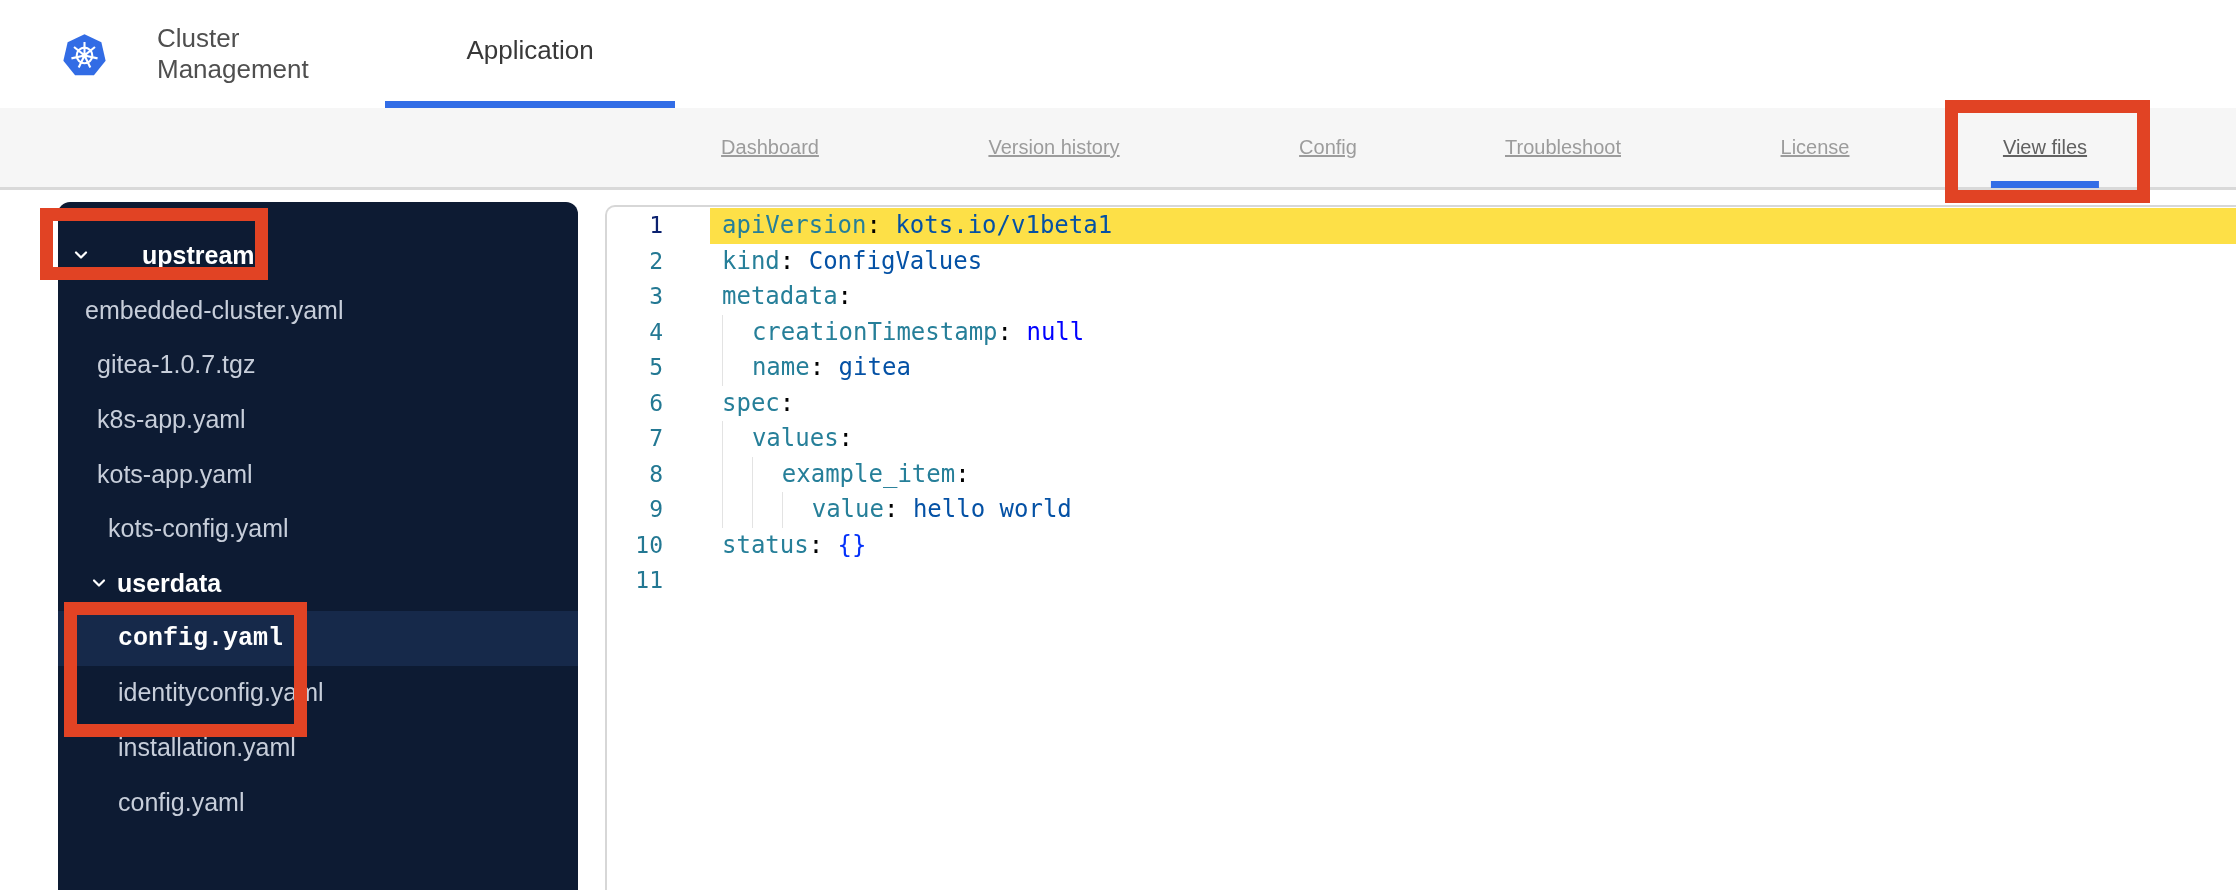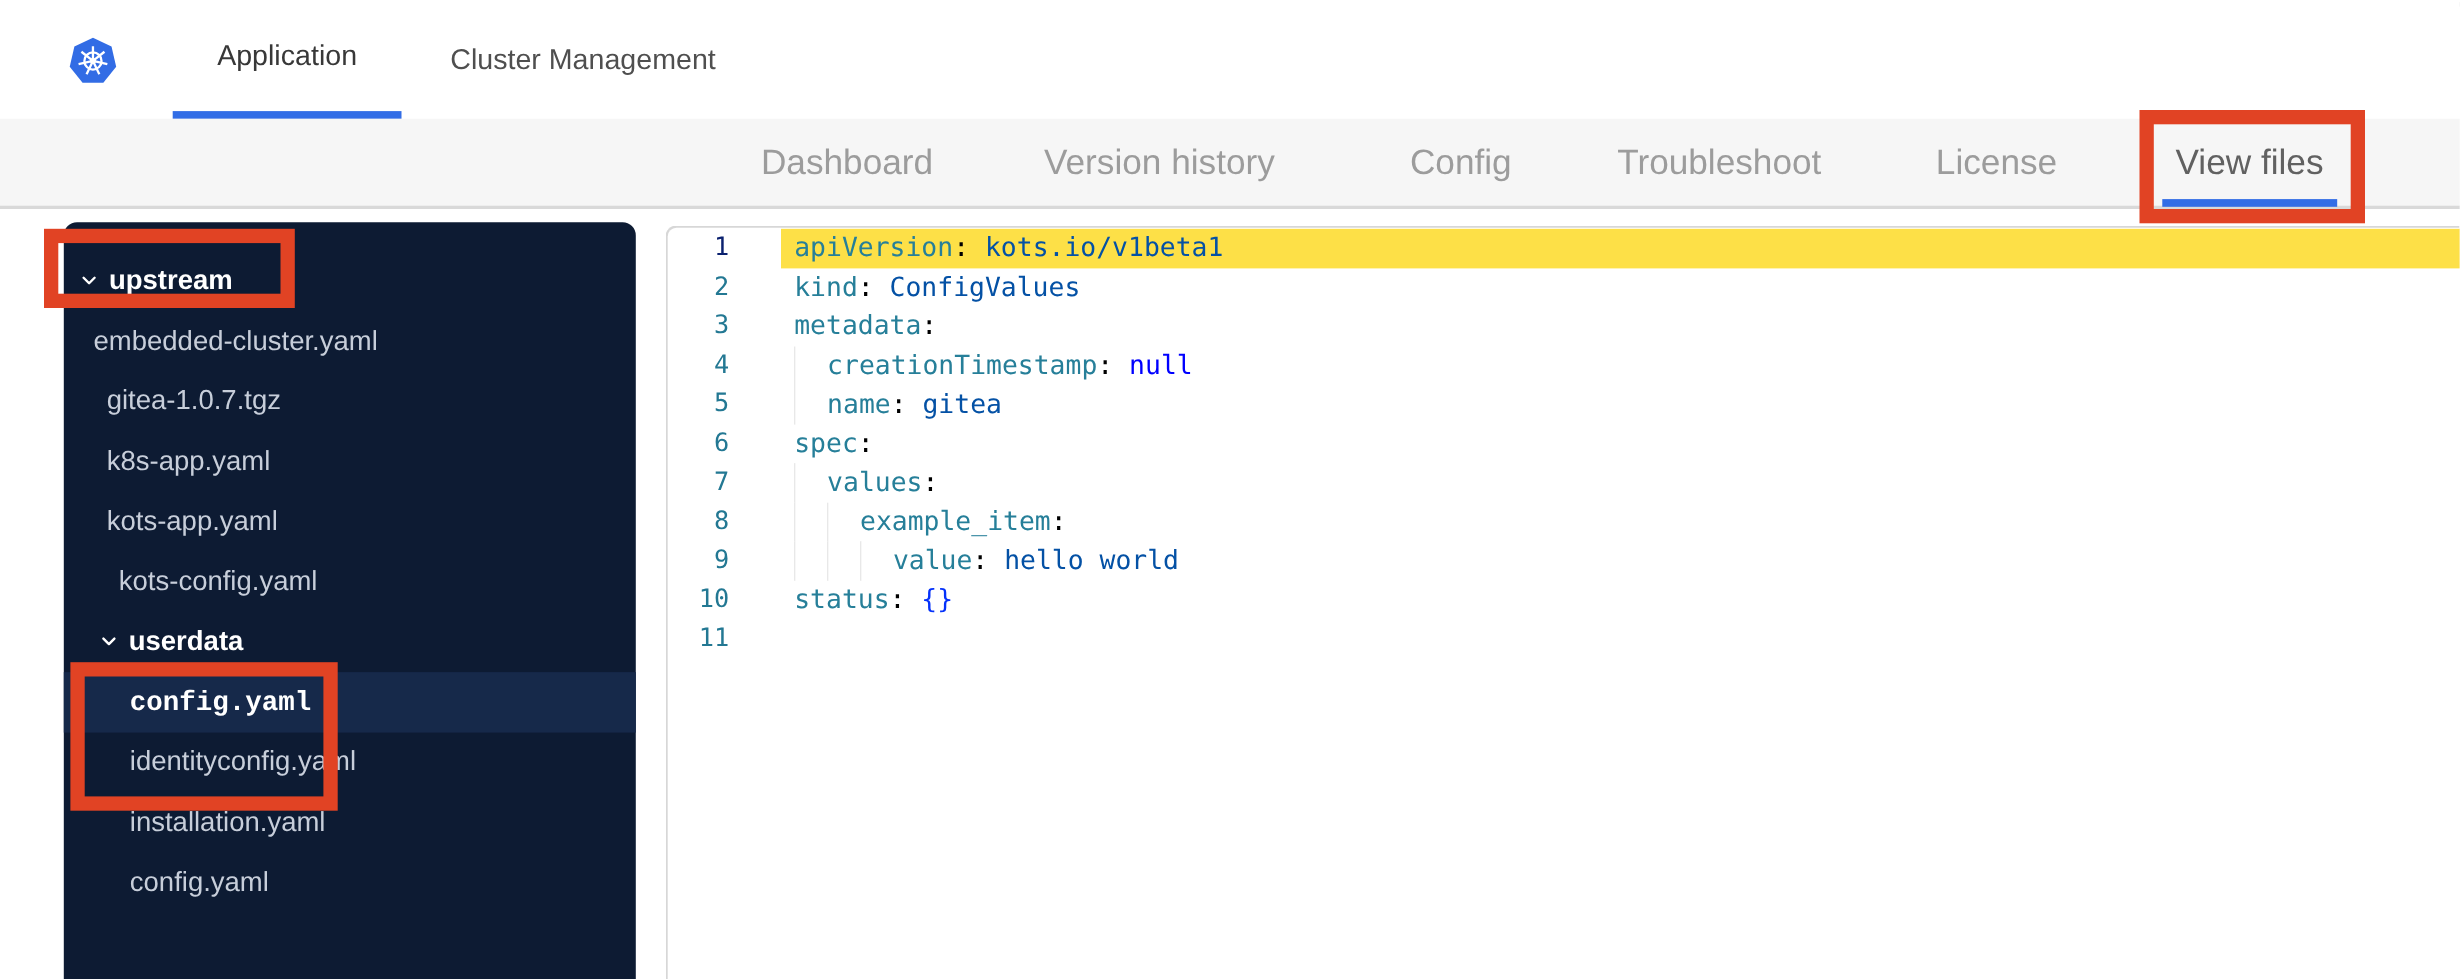--- a/index.html
+++ b/index.html
@@ -17,21 +17,21 @@
   .app-tabs{position:absolute;top:0;left:0;width:100%;height:108px;}
   .app-tab{position:absolute;top:0;height:108px;display:flex;align-items:center;justify-content:center;
     font-size:26px;color:#4f4f4f;cursor:pointer;box-sizing:border-box;}
   .app-tab.active{color:#383838;border-bottom:7px solid var(--accent);}
   .app-tab:nth-child(1){left:157px;width:208px;}
   .app-tab:nth-child(2){left:385px;width:290px;}
 
   
   .subnav{position:absolute;top:108px;left:0;width:100%;height:79px;background:#f6f6f6;border-bottom:3px solid #d9d9d9;}
   .subnav-item{position:absolute;top:0;height:79px;display:flex;align-items:center;justify-content:center;
-    transform:translateX(-50%);font-size:32px;color:#9c9c9c;cursor:pointer;white-space:nowrap;}
+    transform:translateX(-50%);font-size:20px;color:#9c9c9c;cursor:pointer;white-space:nowrap;text-decoration:underline;}
   .subnav-item.active{color:#616161;}
   .subnav-item:nth-child(1){left:770px;}
   .subnav-item:nth-child(2){left:1054px;}
   .subnav-item:nth-child(3){left:1314px;margin-left:14px;}
   .subnav-item:nth-child(4){left:1563px;}
   .subnav-item:nth-child(5){left:1815px;}
   .subnav-item:nth-child(6){left:2045px;}
   .subnav-item.active::after{content:"";position:absolute;bottom:-1px;left:-12px;right:-12px;height:7px;background:var(--accent);}
 
   
@@ -84,36 +84,36 @@
             <line x1="23" y1="26.5" x2="29.7" y2="40.5"></line>
             <line x1="23" y1="26.5" x2="16.3" y2="40.5"></line>
             <line x1="23" y1="26.5" x2="7.9" y2="29.9"></line>
             <line x1="23" y1="26.5" x2="10.9" y2="16.8"></line>
           </g>
       </g>
       <circle cx="23" cy="26.5" r="3.2" fill="#ffffff"></circle>
     </svg>
   </div>
   <div class="app-tabs">
+      <div class="app-tab">Cluster Management</div>
       <div class="app-tab active">Application</div>
-      <div class="app-tab">Cluster Management</div>
     </div>
 </div>
 
 <div class="subnav">
     <div class="subnav-item">Dashboard</div>
     <div class="subnav-item">Version history</div>
     <div class="subnav-item">Config</div>
     <div class="subnav-item">Troubleshoot</div>
     <div class="subnav-item">License</div>
     <div class="subnav-item active">View files</div>
   </div>
 
 <div class="sidebar">
-    <div class="tree-row folder" style="padding-left: 15px;">
+    <div class="tree-row folder" style="padding-left: 15px; gap: 43px;">
       <svg class="chev" viewBox="0 0 16 16">
         <path d="M3 5.5 L8 10.5 L13 5.5" stroke="#ffffff" stroke-width="2.2" fill="none" stroke-linecap="round" stroke-linejoin="round"></path>
       </svg>
       <span>upstream</span>
     </div>
     <div class="tree-row file" style="padding-left: 27px;">
       <span>embedded-cluster.yaml</span>
     </div>
     <div class="tree-row file" style="padding-left: 39px;">
       <span>gitea-1.0.7.tgz</span>

